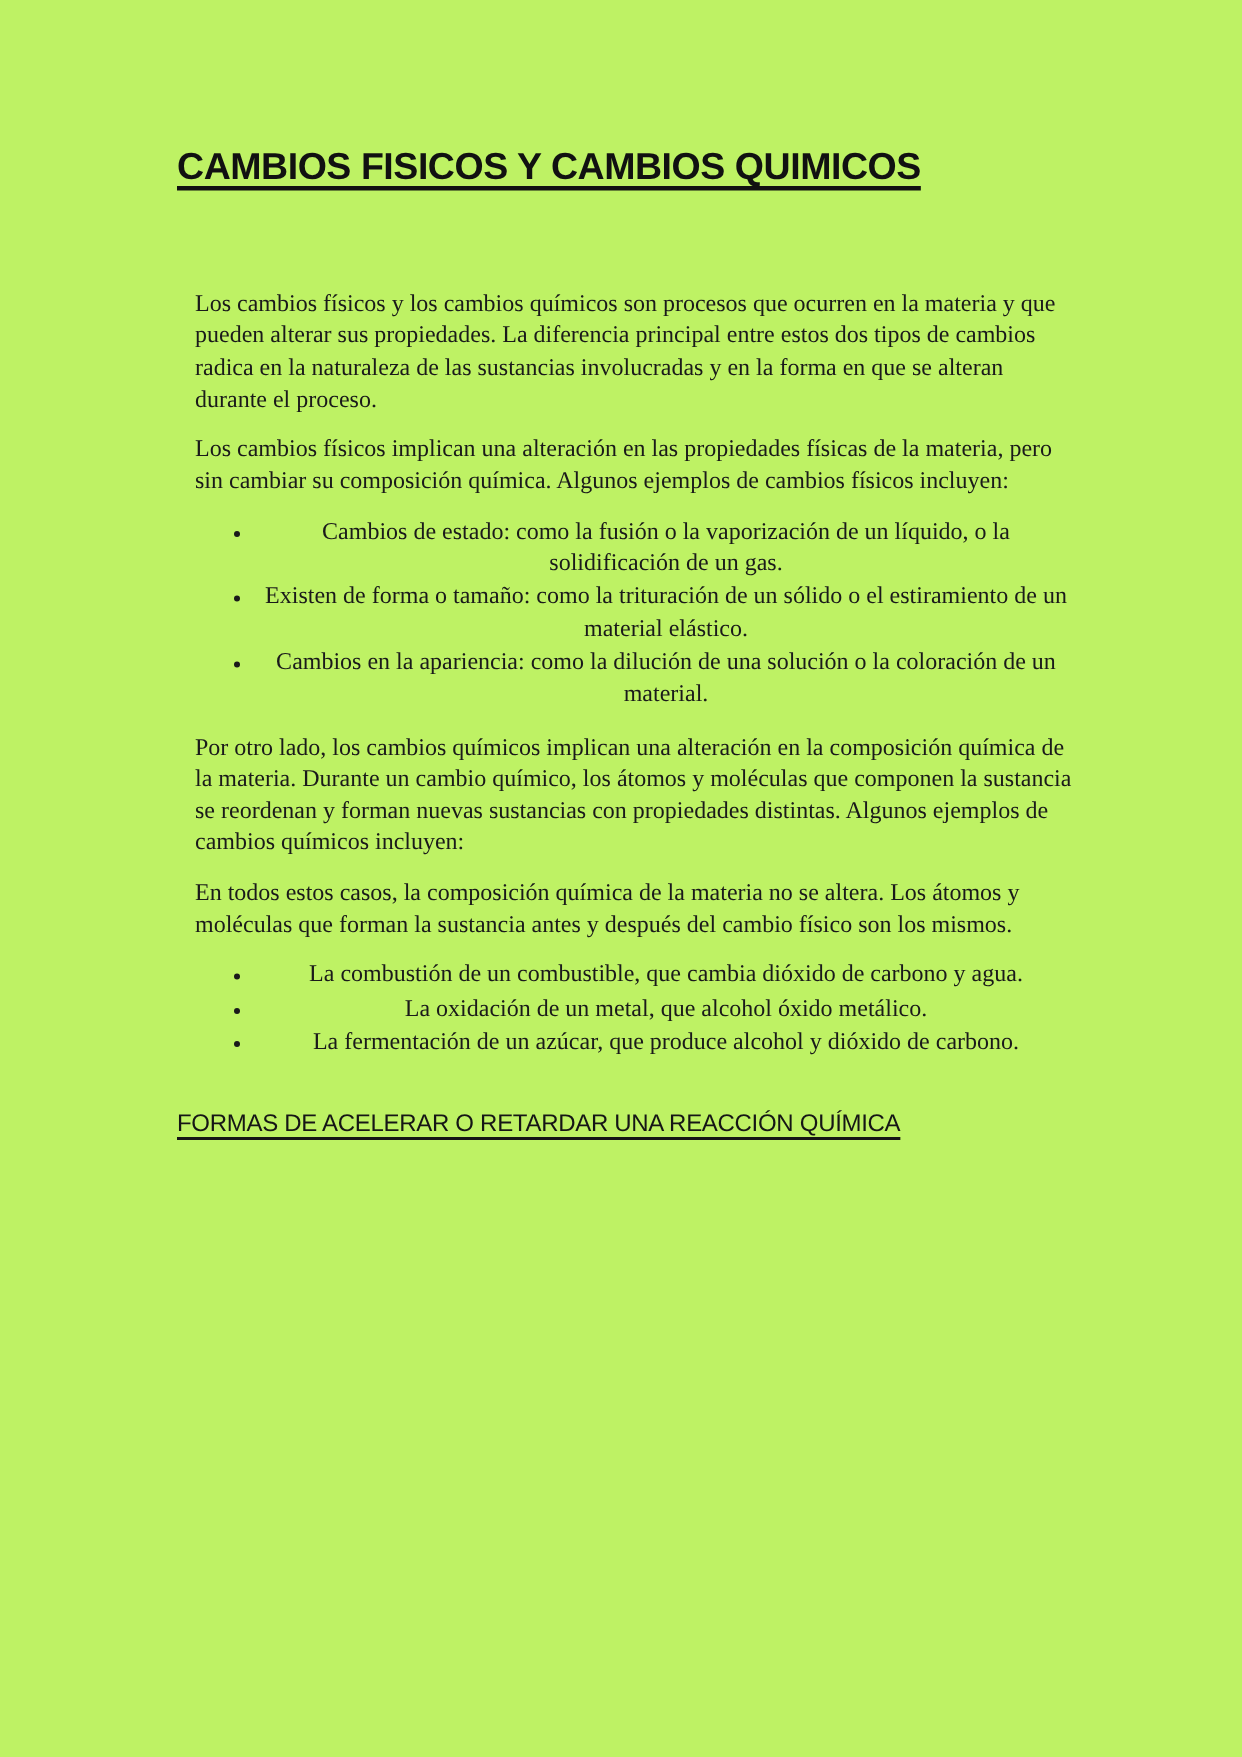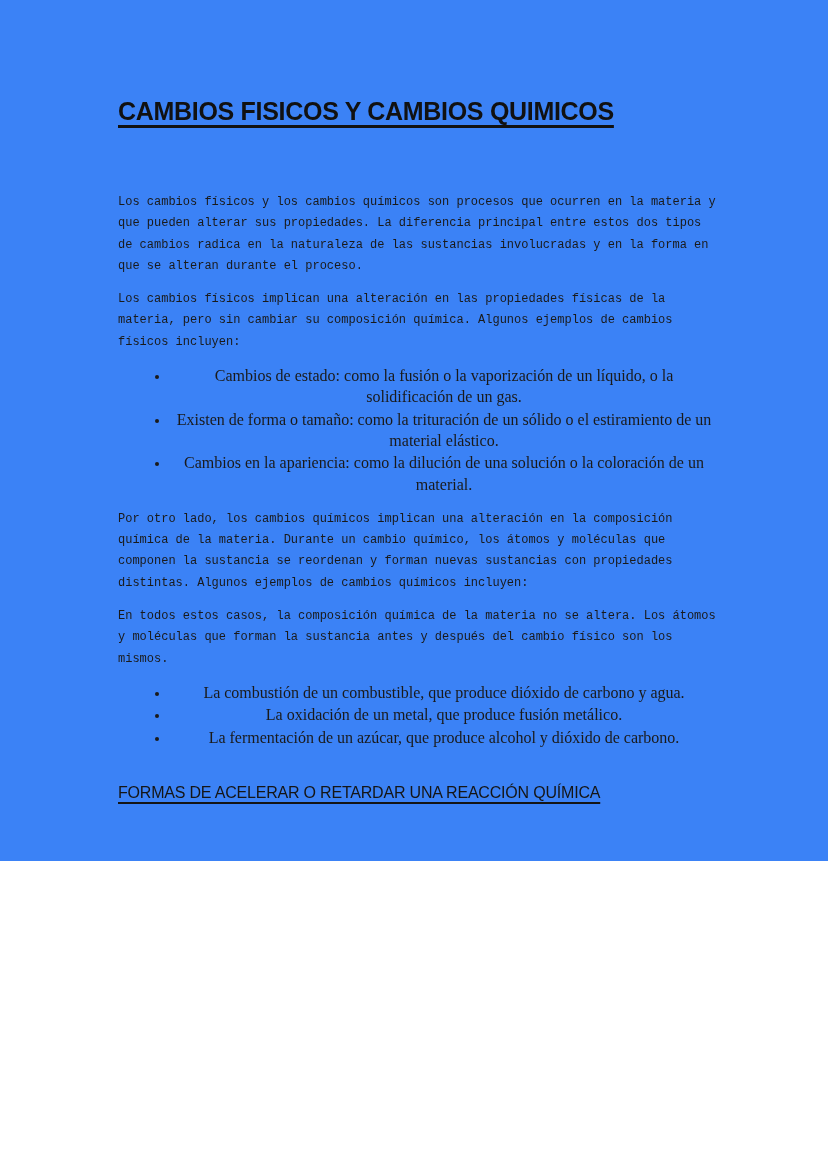--- a/index.html
+++ b/index.html
@@ -3,45 +3,44 @@
 <meta charset="utf-8">
 <style>
   html, body {
     margin: 0;
     padding: 0;
     background: #ffffff;
   }
   .page {
     position: relative;
     width: 828px;
-    height: 861px;
-    background: #3b82f6;
+    height: 1171px;
+    background: #bef264;
     box-sizing: border-box;
     padding: 96px 112px 0 118px;
     overflow: hidden;
     font-family: "Liberation Serif", "DejaVu Serif", serif;
     color: #1a1a1a;
   }
   .title {
     font-family: "Liberation Sans", "DejaVu Sans", sans-serif;
     font-weight: 700;
     font-size: 25px;
     letter-spacing: -0.3px;
     line-height: 1.2;
     color: #111111;
     text-decoration: underline;
     text-decoration-thickness: 2.5px;
     text-underline-offset: 5px;
     margin: 0 0 66px 0;
   }
   p.body {
-    font-size: 12px;
+    font-size: 16px;
     line-height: 21.3px;
-    margin: 0 0 12px 0;
-    font-family: Liberation Mono, monospace;
+    margin: 0 0 12px 12px;
   }
   ul.bullets, ol.numbered {
     margin: 2px 0 14px 0;
     padding-left: 52px;
     font-size: 16px;
     line-height: 21.3px;
     text-align: center;
   }
   ul.bullets li, ol.numbered li {
     margin: 0 0 1px 0;
@@ -77,22 +76,22 @@
     <li>Cambios de estado: como la fusión o la vaporización de un líquido, o la solidificación de un gas.</li>
     <li>Existen de forma o tamaño: como la trituración de un sólido o el estiramiento de un material elástico.</li>
     <li>Cambios en la apariencia: como la dilución de una solución o la coloración de un material.</li>
   </ul>
 
   <p class="body">Por otro lado, los cambios químicos implican una alteración en la composición química de la materia. Durante un cambio químico, los átomos y moléculas que componen la sustancia se reordenan y forman nuevas sustancias con propiedades distintas. Algunos ejemplos de cambios químicos incluyen:</p>
 
   <p class="body">En todos estos casos, la composición química de la materia no se altera. Los átomos y moléculas que forman la sustancia antes y después del cambio físico son los mismos.</p>
 
   <ul class="bullets">
-    <li>La combustión de un combustible, que produce dióxido de carbono y agua.</li>
-    <li>La oxidación de un metal, que produce fusión metálico.</li>
+    <li>La combustión de un combustible, que cambia dióxido de carbono y agua.</li>
+    <li>La oxidación de un metal, que alcohol óxido metálico.</li>
     <li>La fermentación de un azúcar, que produce alcohol y dióxido de carbono.</li>
   </ul>
 
 
   <h2 class="subheading">FORMAS DE ACELERAR O RETARDAR UNA REACCIÓN QUÍMICA</h2>
 
 
 
 </div>
 

